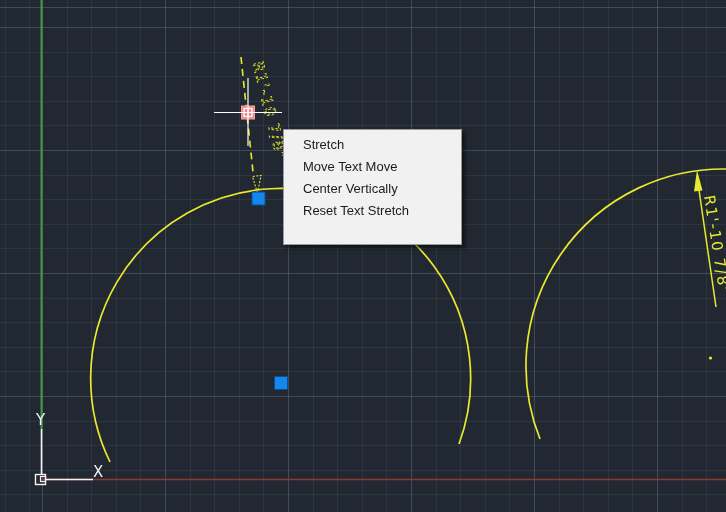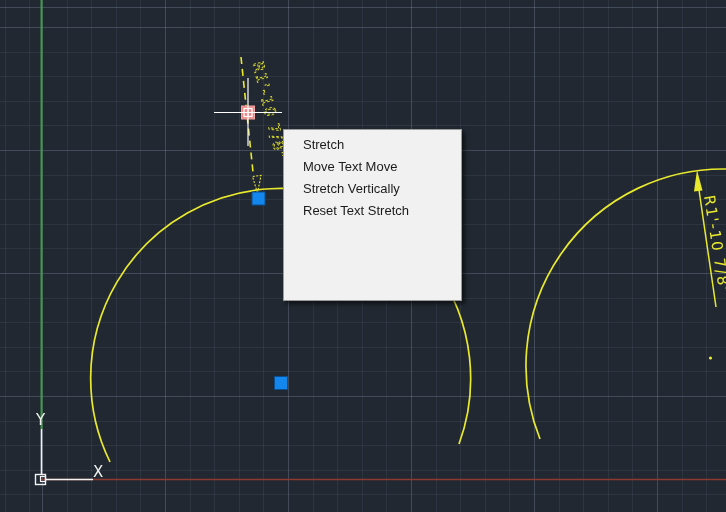--- a/index.html
+++ b/index.html
@@ -24,21 +24,21 @@
     letter-spacing:1.5px;
   }
   .ucslabel{
     font-family:"DejaVu Sans", sans-serif;
     font-size:15px;
     fill:#f2f2f2;
   }
   .menu{
     position:absolute;
     left:283px; top:129px;
-    width:179px; height:172px;
+    width:179px; height:116px;
     box-sizing:border-box;
     background:#f1f1f1;
     border:1px solid #9b9b9b;
     box-shadow:3px 3px 4px rgba(0,0,0,0.55);
     padding:4px 0;
     z-index:5;
   }
   .menu-item{
     height:22px; line-height:22px;
     padding-left:19px;
@@ -88,17 +88,17 @@
       <rect x="35.5" y="474.5" width="10" height="10" fill="none" stroke="#f2f2f2" stroke-width="1.4"></rect>
       <rect x="40.5" y="476.5" width="5" height="5" fill="none" stroke="#f2f2f2" stroke-width="1.2"></rect>
       <text class="ucslabel" x="36" y="425">Y</text>
       <text class="ucslabel" x="93" y="477">X</text>
     </g>
   </svg>
 
   <div class="menu">
     <div class="menu-item">Stretch</div>
     <div class="menu-item">Move Text Move</div>
-    <div class="menu-item">Stretch Vertically</div>
+    <div class="menu-item">Center Vertically</div>
     <div class="menu-item">Reset Text Stretch</div>
   </div>
 
 </div>
 
 </body></html>

